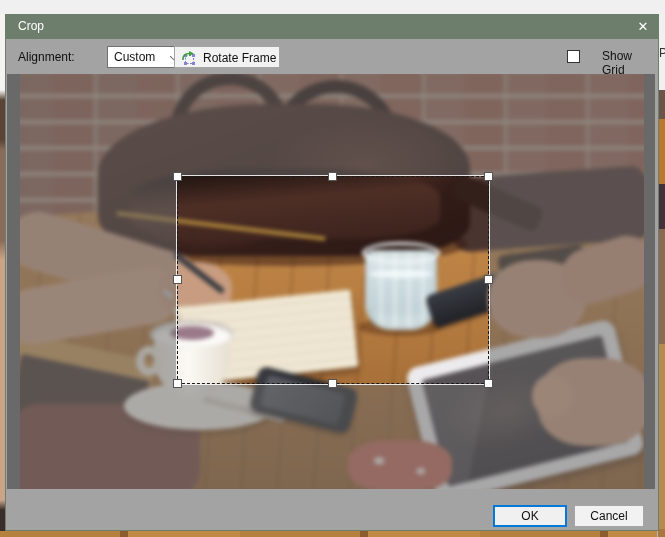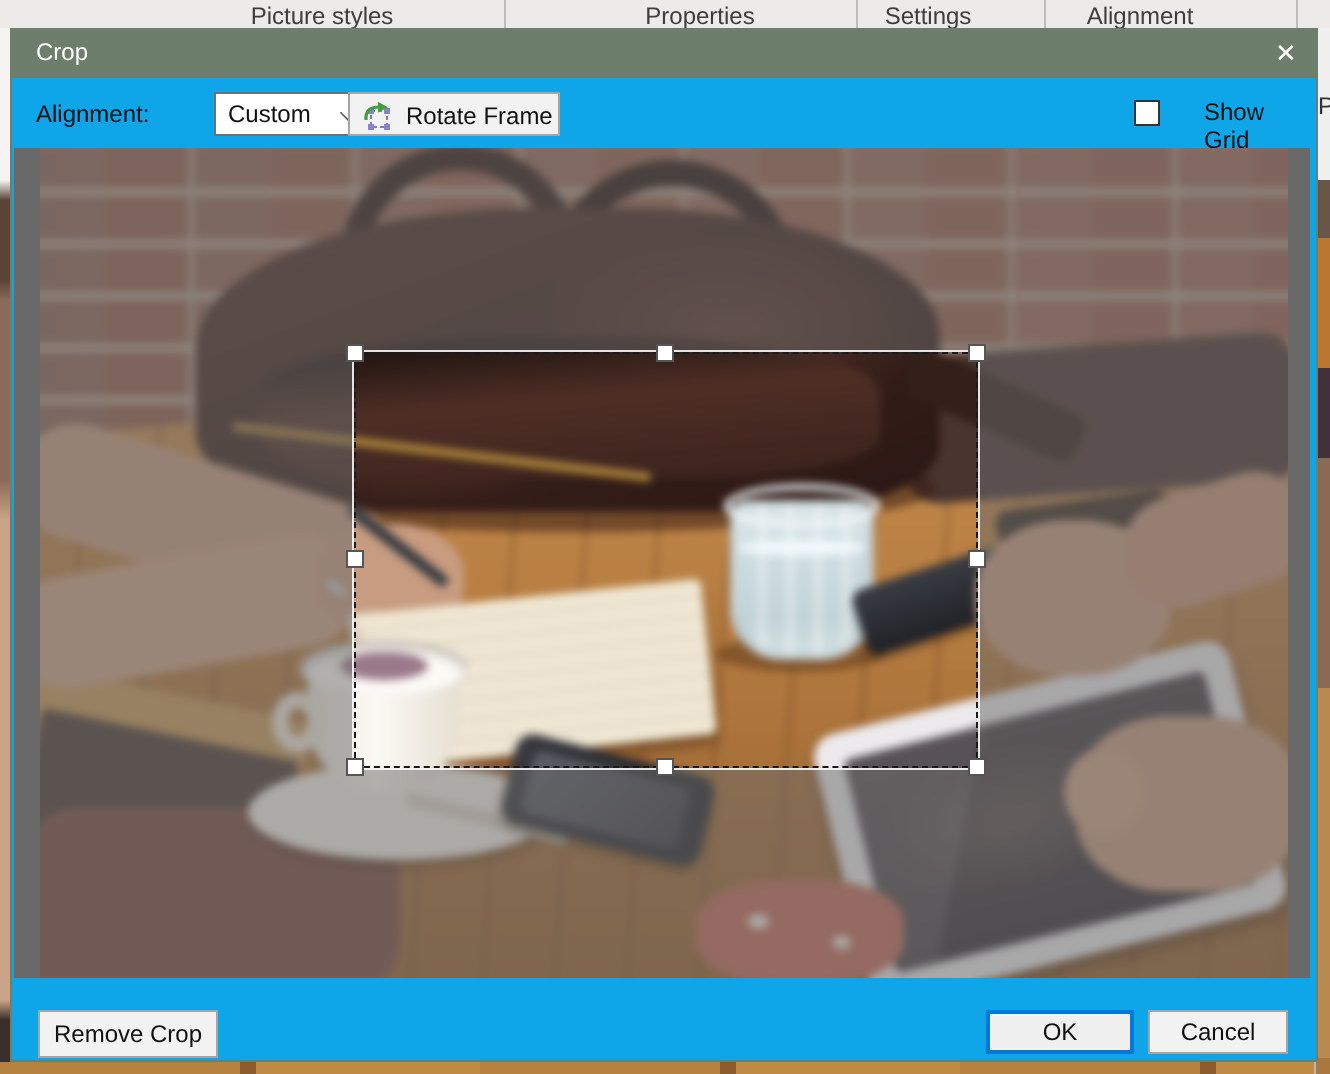--- a/index.html
+++ b/index.html
@@ -14,21 +14,21 @@
   .bg-sep{position:absolute;top:0;width:1px;height:14px;background:#bdbcba;}
   .bg-right{left:657px;top:14px;width:8px;height:523px;background:#f0f0f0;border-left:1px solid #b8b8b5;}
   .bg-right .band{position:absolute;left:0;width:8px;}
   .bg-right .pletter{position:absolute;left:1px;top:32px;font-size:12px;color:#333;}
   .bg-bottom{left:0;top:531px;width:657px;height:6px;
      background:repeating-linear-gradient(90deg,#b5813f 0 120px,#8a5c2e 120px 128px,#c08a45 128px 240px);}
   .bg-left{left:0;top:14px;width:5px;height:523px;
      background:linear-gradient(180deg,#f5f4f2 0 76px,#5a4438 86px 126px,#8a6a58 136px 226px,#c9a488 246px 486px,#3a2e2a 496px 100%);}
 
   
-  .dialog{left:5px;top:14px;width:654px;height:517px;background:#0ea5e9;
+  .dialog{left:5px;top:14px;width:654px;height:517px;background:#a3a3a3;
           border:1px solid #6e7e6c;box-sizing:border-box;}
   .titlebar{position:absolute;left:0;top:0;width:100%;height:24px;background:#6e7e6c;}
   .title-text{position:absolute;left:12px;top:4px;color:#ffffff;font-size:12px;}
   .close-btn{position:absolute;right:6px;top:3px;width:18px;height:18px;color:#ffffff;
              font-size:13px;text-align:center;line-height:18px;cursor:pointer;}
 
   
   .tb-label{position:absolute;font-size:12px;color:#101010;}
   .combo{position:absolute;left:101px;top:31px;width:79px;height:22px;background:#ffffff;
          border:1px solid #707070;box-sizing:border-box;}
@@ -155,30 +155,20 @@
   
   .remove-btn{left:13px;top:490px;width:90px;height:24px;line-height:22px;}
   .ok-btn{left:487px;top:490px;width:74px;height:22px;line-height:18px;border:2px solid #0078d7;background:#f0f0f0;}
   .cancel-btn{left:568px;top:490px;width:70px;height:22px;line-height:20px;}
 </style>
 </head>
 <body>
 
 <div class="stage">
 
-  <div class="abs bg-top">
-    <span class="bg-tab" style="left:161px">Picture styles</span>
-    <span class="bg-tab" style="left:350px">Properties</span>
-    <span class="bg-tab" style="left:464px">Settings</span>
-    <span class="bg-tab" style="left:570px">Alignment</span>
-    <span class="bg-sep" style="left:252px"></span>
-    <span class="bg-sep" style="left:428px"></span>
-    <span class="bg-sep" style="left:522px"></span>
-    <span class="bg-sep" style="left:648px"></span>
-  </div>
 
   <div class="abs bg-left"></div>
   <div class="abs bg-right">
     <span class="pletter">P</span>
     <span class="band" style="top:76px;height:29px;background:#6a5648"></span>
     <span class="band" style="top:105px;height:65px;background:#b9772f"></span>
     <span class="band" style="top:170px;height:45px;background:#443038"></span>
     <span class="band" style="top:215px;height:115px;background:#8a6a52"></span>
     <span class="band" style="top:330px;height:185px;background:#b98a50"></span>
     <span class="band" style="top:515px;height:8px;background:#a87840"></span>
@@ -271,17 +261,16 @@
           <div class="handle h-tr"></div>
           <div class="handle h-ml"></div>
           <div class="handle h-mr"></div>
           <div class="handle h-bl"></div>
           <div class="handle h-bm"></div>
           <div class="handle h-br"></div>
         </div>
       </div>
     </div>
 
-    <div class="btn abs remove-btn">Remove Crop</div>
     <div class="btn abs ok-btn">OK</div>
     <div class="btn abs cancel-btn">Cancel</div>
   </div>
 </div>
 
 </body></html>

